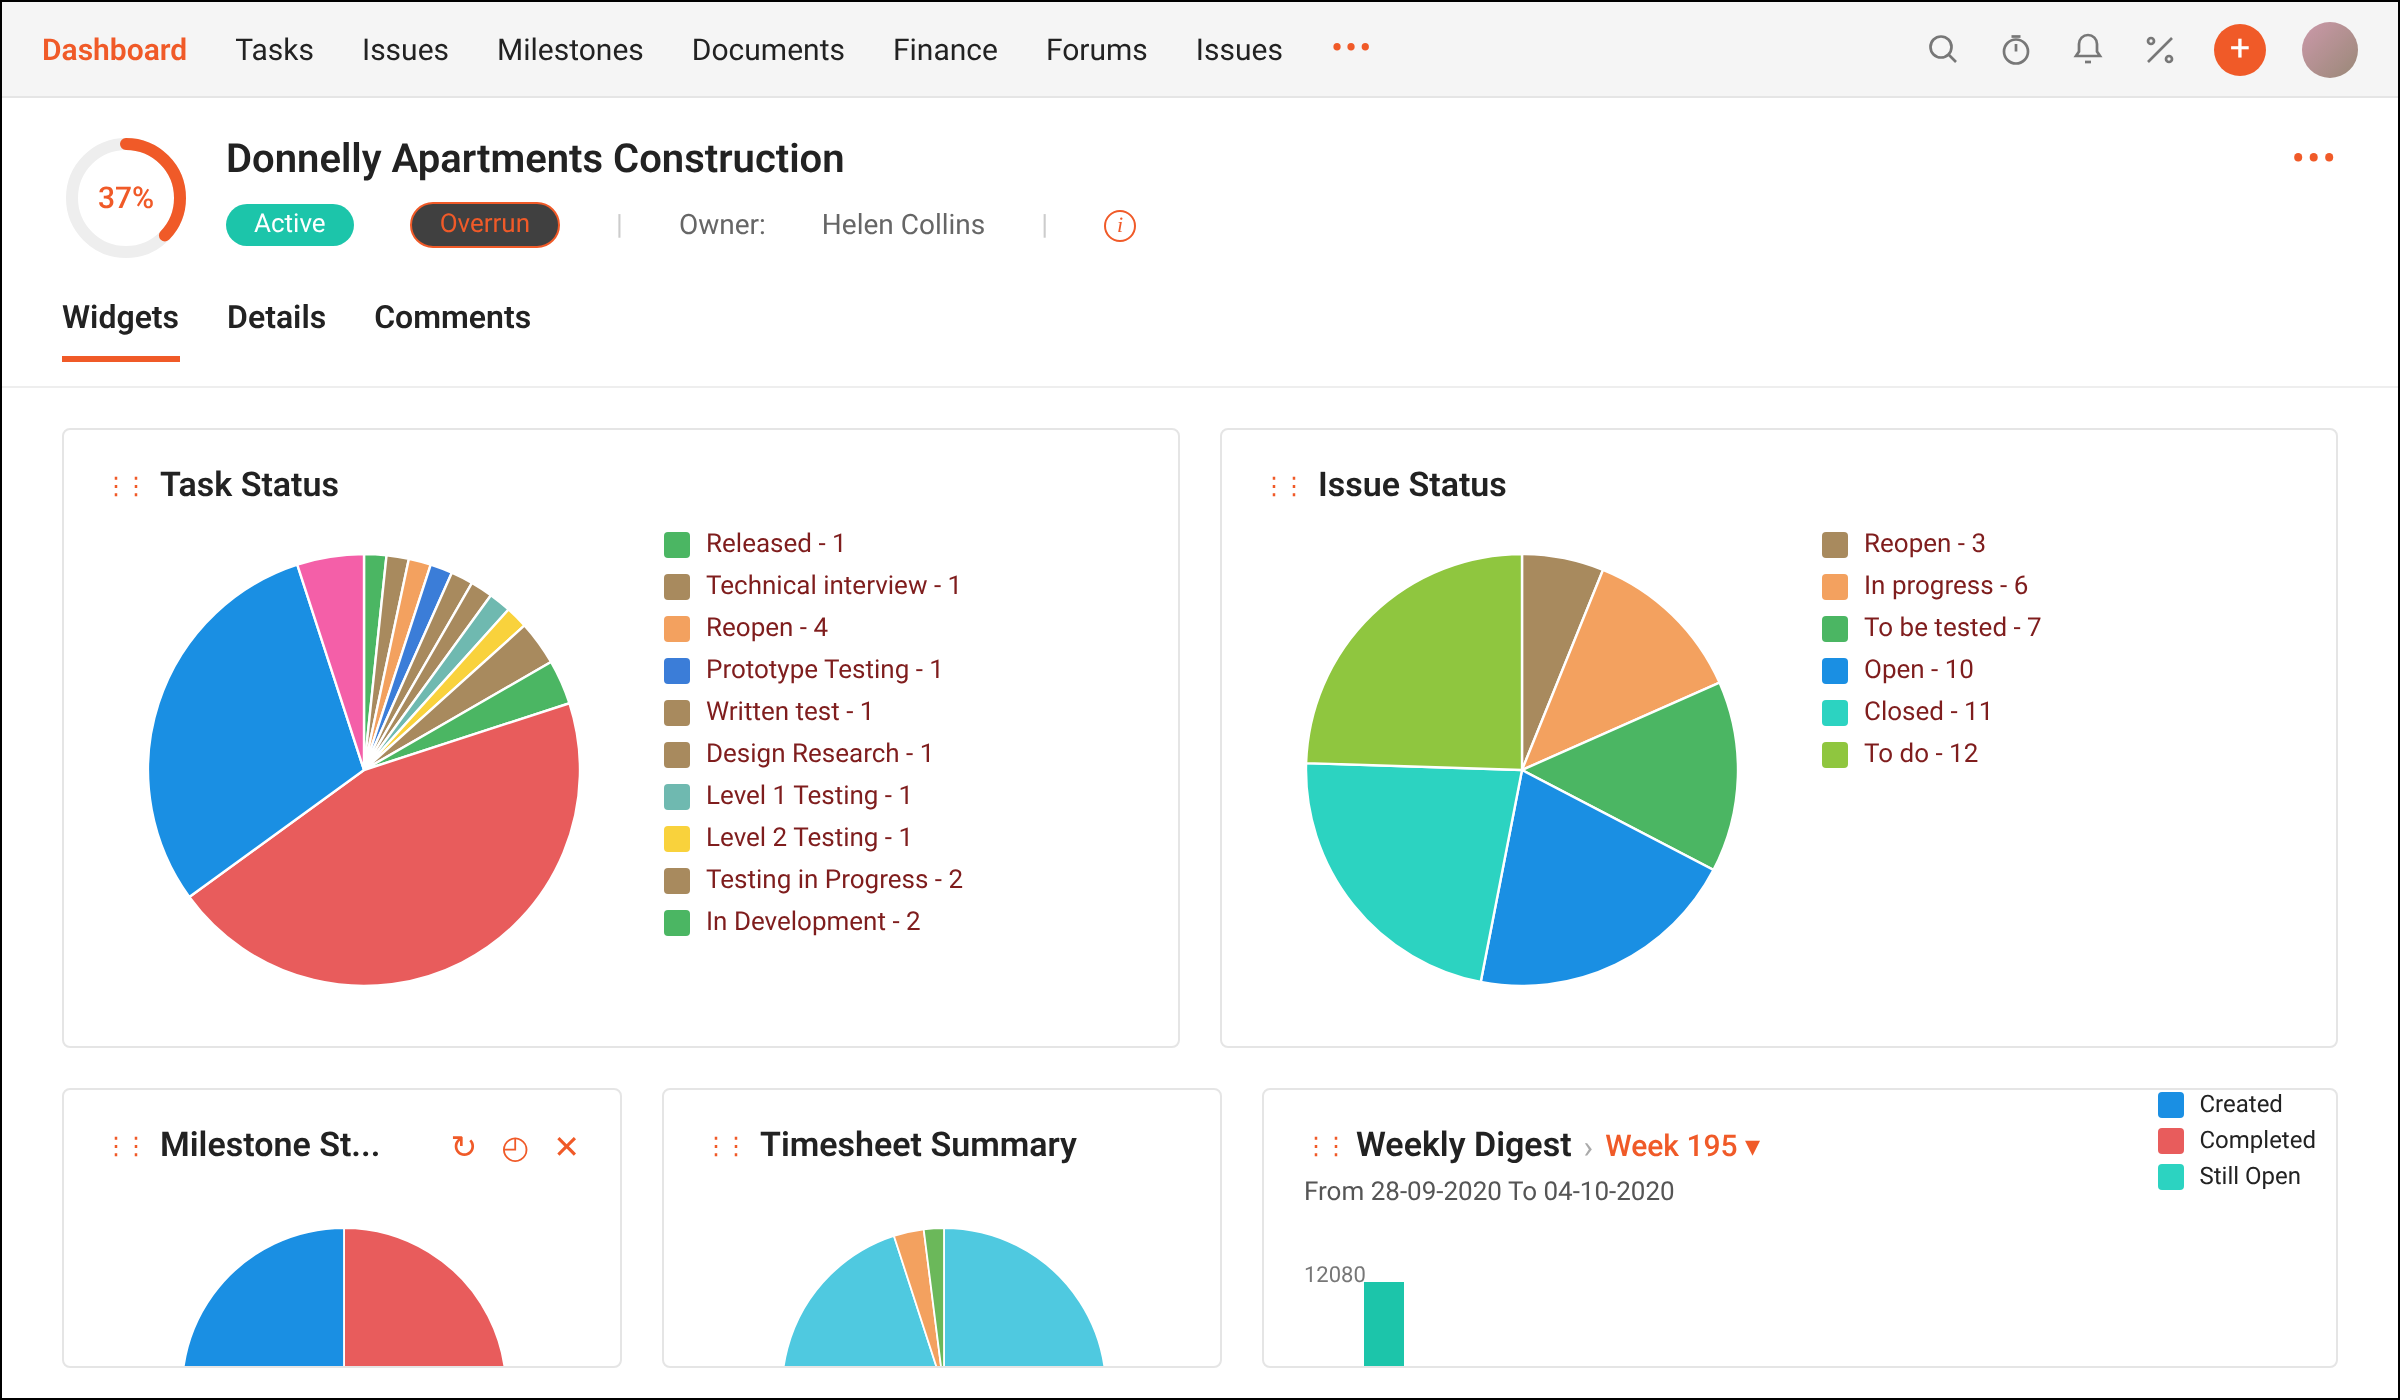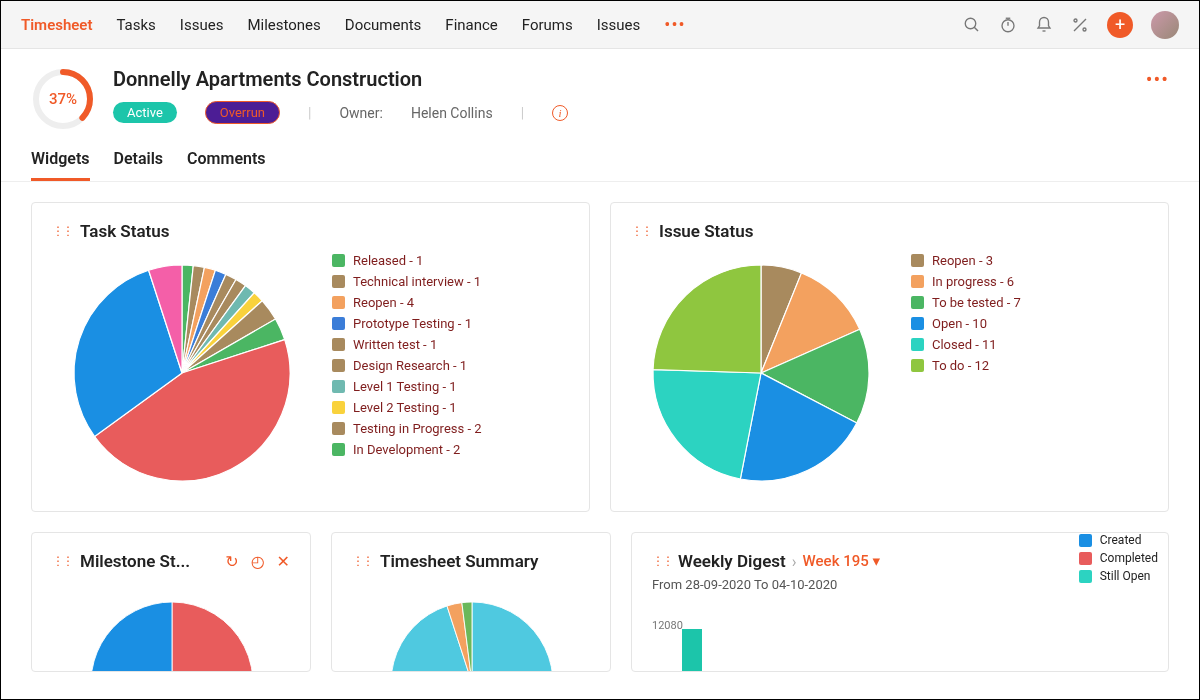--- a/index.html
+++ b/index.html
@@ -15,25 +15,25 @@
 .avatar{width:28px;height:28px;border-radius:50%;background:linear-gradient(135deg,#c9a 0,#987 100%);cursor:pointer}
 .header{padding:18px 30px 0 30px;display:flex;align-items:flex-start;justify-content:space-between}
 .header-left{display:flex;gap:18px;align-items:flex-start}
 .progress-ring{position:relative;width:64px;height:64px}
 .progress-ring svg{transform:rotate(-90deg)}
 .progress-ring .pct{position:absolute;top:50%;left:50%;transform:translate(-50%,-50%);font-size:15px;font-weight:500;color:#f05a28}
 .proj-title{font-size:20px;font-weight:600;margin-bottom:10px}
 .meta-row{display:flex;gap:28px;align-items:center;font-size:14px;color:#666}
 .badge{padding:3px 14px;border-radius:12px;font-size:13px}
 .badge.active{background:#1cc5aa;color:#fff}
-.badge.overrun{border:1px solid #f05a28;color:#f05a28;background:#4c1d95}
+.badge.overrun{border:1px solid #f05a28;color:#f05a28;background:#404040}
 .divider{color:#ccc}
 .info-icon{width:16px;height:16px;border:1.5px solid #f05a28;border-radius:50%;display:inline-flex;align-items:center;justify-content:center;color:#f05a28;font-size:11px;font-style:italic;font-family:serif}
 .header-more{color:#f05a28;font-size:20px;letter-spacing:1px;cursor:pointer}
-.subtabs{padding:18px 30px 0 30px;display:flex;gap:24px;border-bottom:1px solid #eee}
+.subtabs{padding:18px 30px 12px 30px;display:flex;gap:24px;border-bottom:1px solid #eee}
 .subtab{font-size:16px;padding-bottom:10px;cursor:pointer;color:#222;font-weight:600}
 .subtab.active{border-bottom:3px solid #f05a28}
 .content{padding:20px 30px;display:grid;grid-template-columns:1fr 1fr;gap:20px}
 .card{border:1px solid #e5e5e5;border-radius:4px;padding:18px 20px;background:#fff}
 .card-header{display:flex;align-items:center;gap:8px;margin-bottom:12px}
 .drag-handle{color:#f05a28;font-size:12px;cursor:move;letter-spacing:-2px}
 .card-title{font-size:17px;font-weight:600;color:#222}
 .card-body{display:flex;gap:20px;align-items:flex-start}
 .pie{flex-shrink:0}
 .legend{display:flex;flex-direction:column;gap:6px;font-size:13px;color:#7f1d1d;max-height:210px;overflow:hidden}
@@ -51,21 +51,21 @@
 .yax{position:absolute;left:0;top:0;font-size:11px;color:#777;height:100%;display:flex;justify-content:space-between}
 .bar{width:20px;background:#1cc5aa}
 .wd-legend{position:absolute;right:10px;top:0;display:flex;flex-direction:column;gap:4px;font-size:12px}
 .ellipsis{white-space:nowrap;overflow:hidden;text-overflow:ellipsis;max-width:120px}
 </style>
 </head>
 <body>
 
 <div class="topbar">
   <div class="nav" id="nav">
-      <span class="nav-item active">Timesheet</span>
+      <span class="nav-item active">Dashboard</span>
       <span class="nav-item">Tasks</span>
       <span class="nav-item">Issues</span>
       <span class="nav-item">Milestones</span>
       <span class="nav-item">Documents</span>
       <span class="nav-item">Finance</span>
       <span class="nav-item">Forums</span>
       <span class="nav-item">Issues</span>
       <span class="more-dots">•••</span>
     </div>
   <div class="topbar-right">

